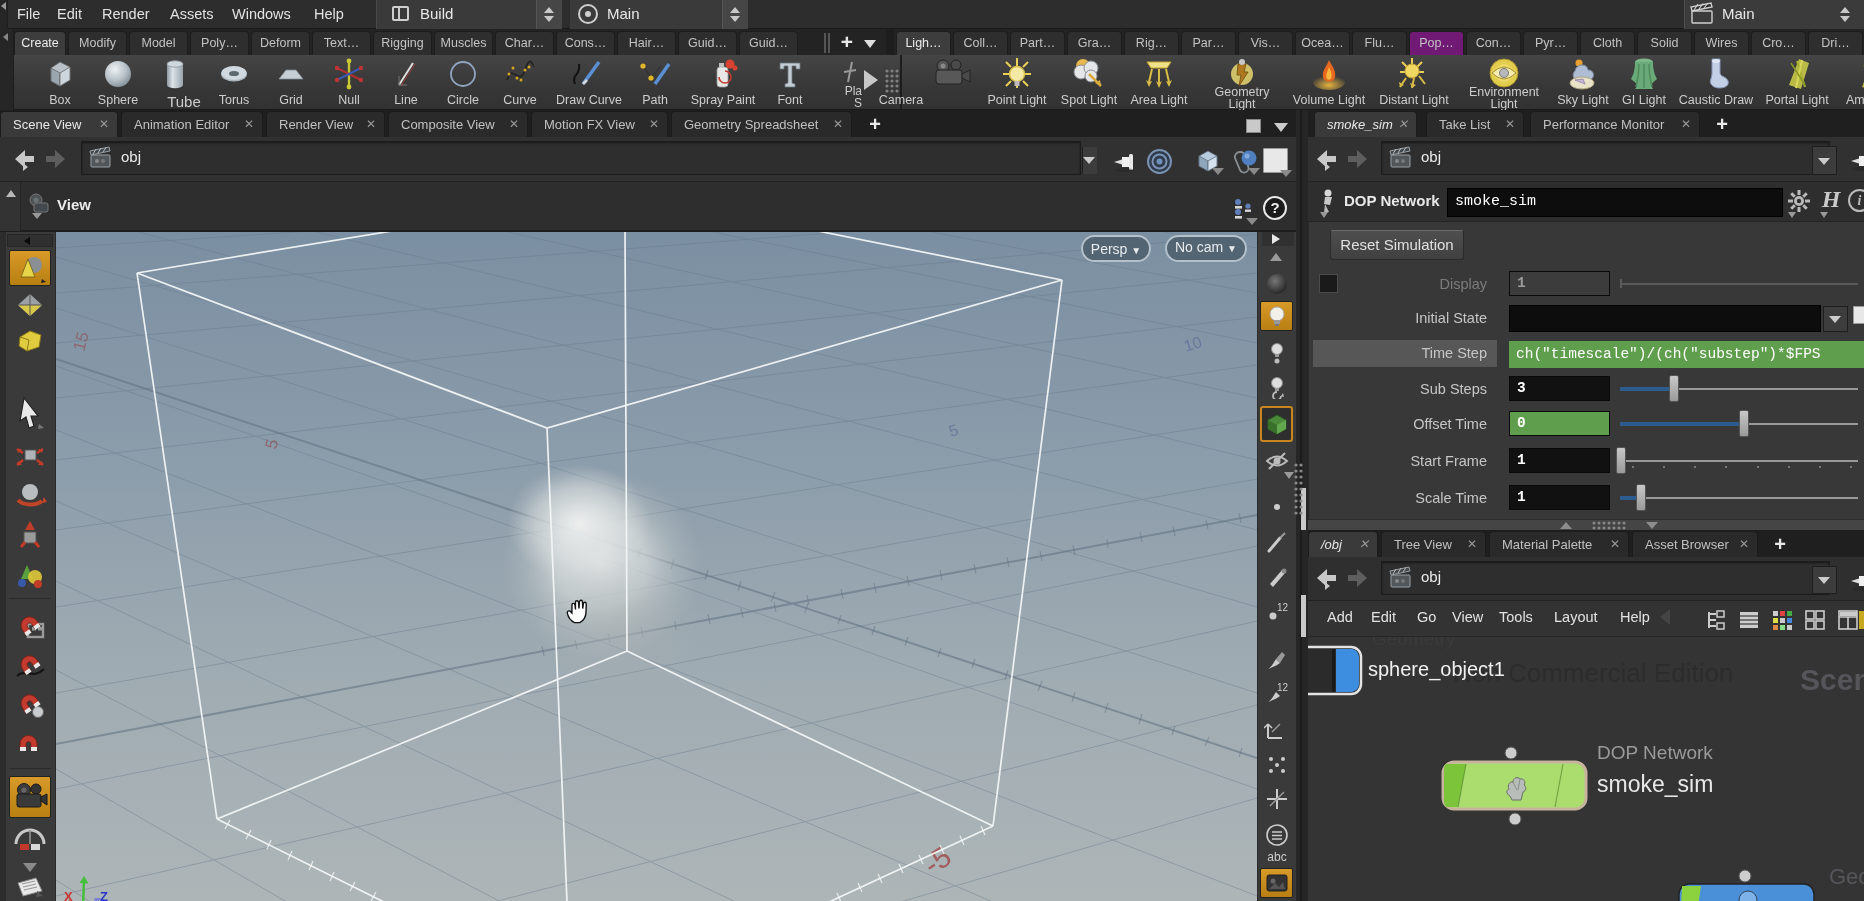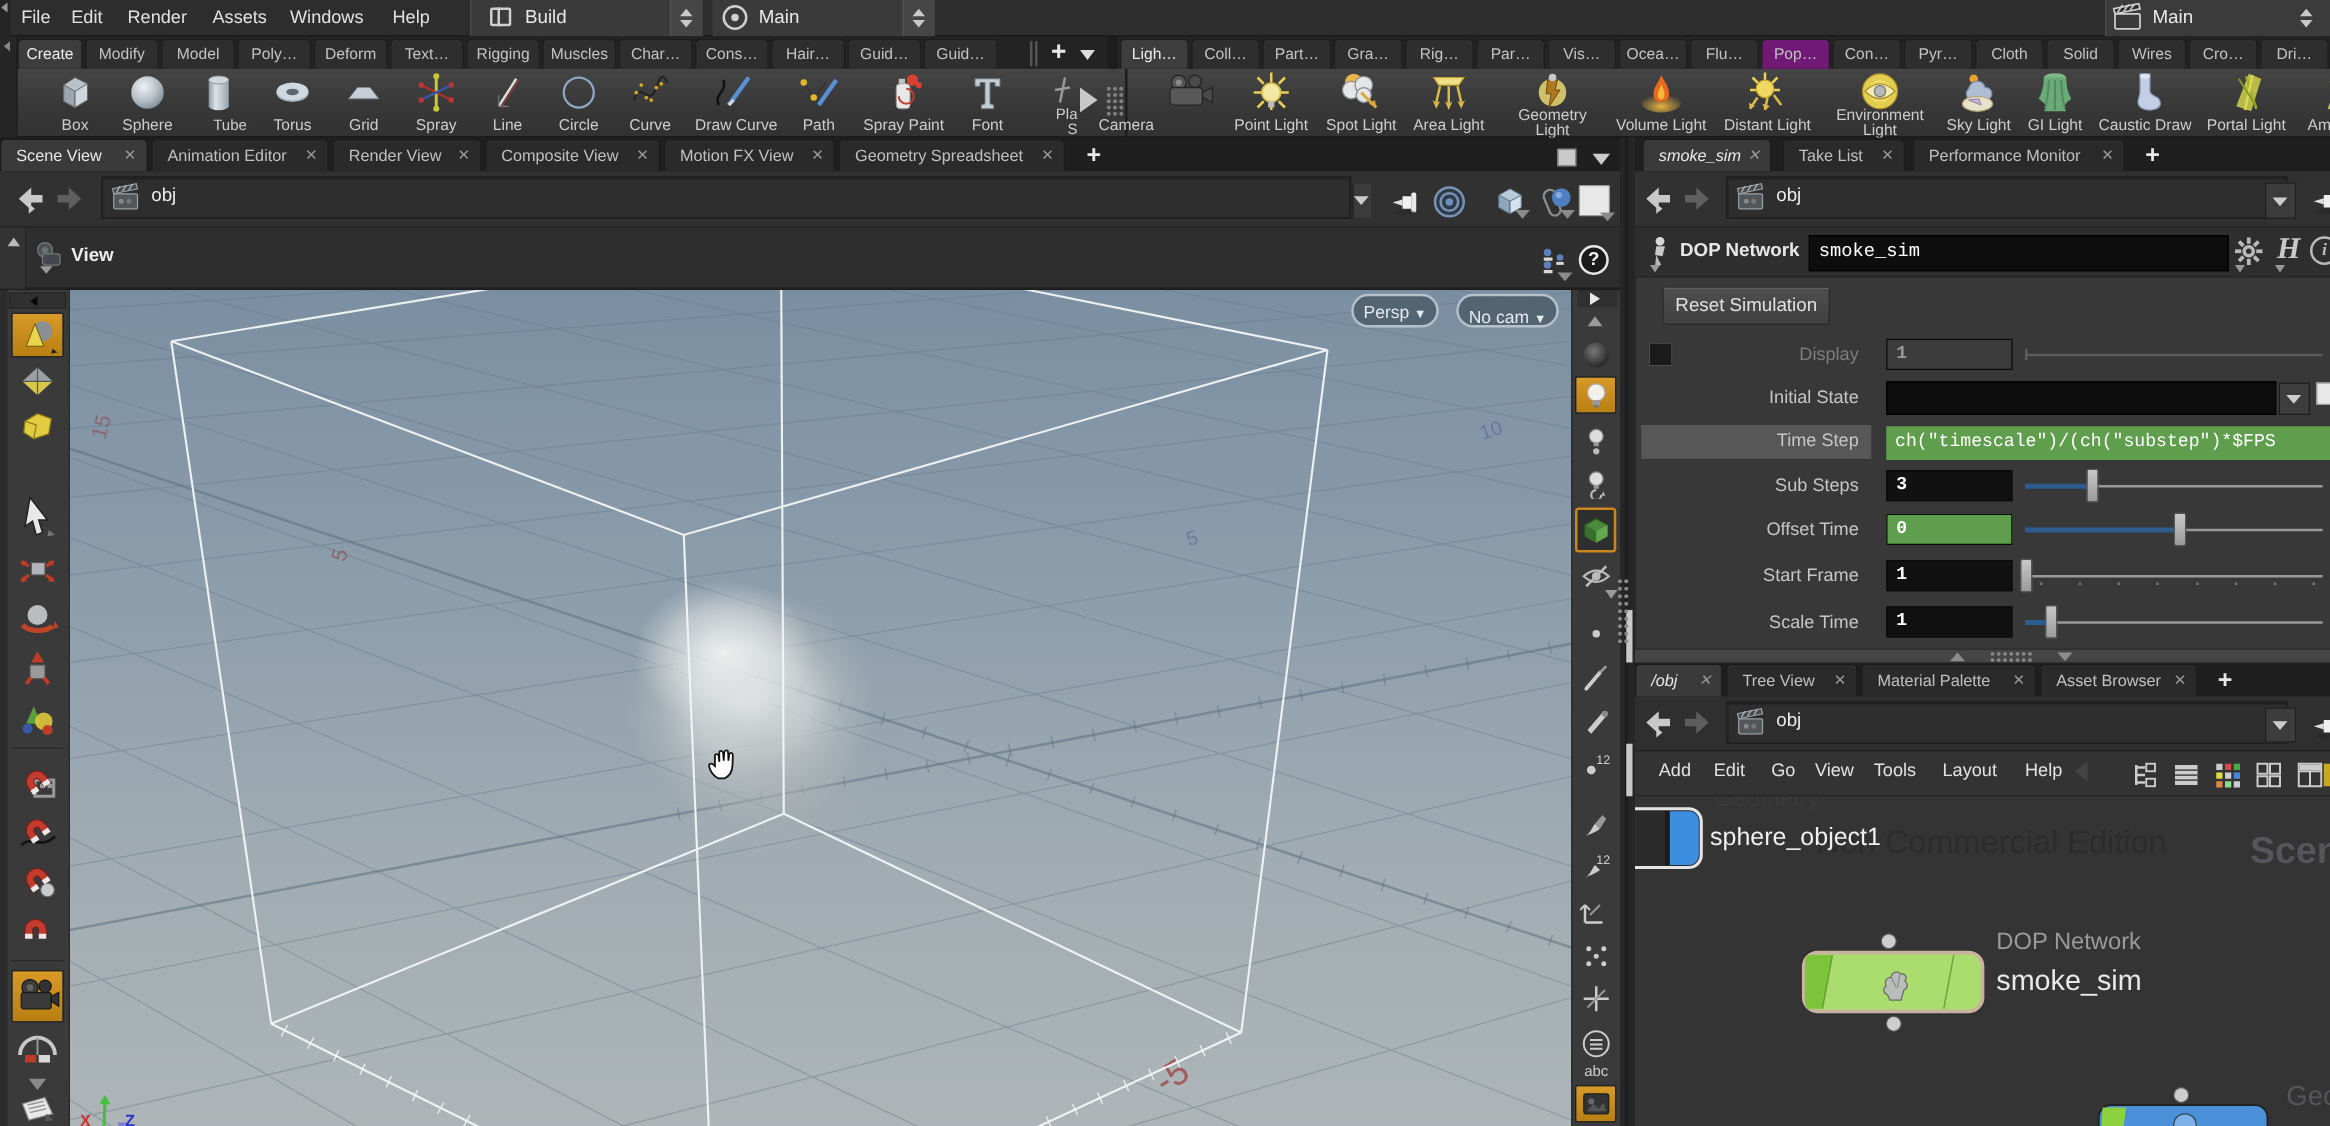--- a/index.html
+++ b/index.html
@@ -108,21 +108,21 @@
             <stop offset="0%" stop-color="#8e9aa3"></stop>
             <stop offset="35%" stop-color="#dde4e8"></stop>
             <stop offset="100%" stop-color="#97a3ac"></stop>
           </linearGradient>
         </defs>
         <rect x="9" y="6" width="16" height="21" fill="url(#tg)"></rect>
         <ellipse cx="17" cy="27" rx="8" ry="3.2" fill="url(#tg)"></ellipse>
         <ellipse cx="17" cy="6" rx="8" ry="3.2" fill="#cfd8dd" stroke="#8b969e" stroke-width="0.8"></ellipse>
       </svg>
     </div>
-<div style="position:absolute;left:120px;top:93px;width:128px;text-align:center;font-size:12px;color:#cdcdcd">Tube</div>
+<div style="position:absolute;left:120px;top:93px;width:128px;text-align:center;font-size:15px;color:#cdcdcd">Tube</div>
 <div style="position:absolute;left:212px;top:57px;width:44px;height:34px;display:flex;align-items:center;justify-content:center">
       <svg width="34" height="32" viewBox="0 0 34 32">
         <ellipse cx="17" cy="16" rx="13" ry="7.5" fill="#aab5bd"></ellipse>
         <ellipse cx="17" cy="15" rx="12.5" ry="7" fill="#cfd9df"></ellipse>
         <ellipse cx="17" cy="15.5" rx="5" ry="2.6" fill="#5d6970"></ellipse>
       </svg>
     </div>
 <div style="position:absolute;left:179px;top:93px;width:110px;text-align:center;font-size:12.5px;color:#cdcdcd">Torus</div>
 <div style="position:absolute;left:269px;top:57px;width:44px;height:34px;display:flex;align-items:center;justify-content:center">
       <svg width="34" height="32" viewBox="0 0 34 32">
@@ -136,21 +136,21 @@
         <path d="M5 10 L29 22" stroke="#b03030" stroke-width="2"></path>
         <path d="M5 22 L29 10" stroke="#3858b0" stroke-width="2"></path>
         <circle cx="17" cy="3" r="2.4" fill="#c8c832"></circle>
         <circle cx="17" cy="29" r="2.4" fill="#c8c832"></circle>
         <circle cx="5" cy="10" r="2.2" fill="#c03434"></circle>
         <circle cx="29" cy="22" r="2.2" fill="#c03434"></circle>
         <circle cx="5" cy="22" r="2.2" fill="#c03434"></circle>
         <circle cx="29" cy="10" r="2.2" fill="#c03434"></circle>
       </svg>
     </div>
-<div style="position:absolute;left:294px;top:93px;width:110px;text-align:center;font-size:12.5px;color:#cdcdcd">Spray</div>
+<div style="position:absolute;left:294px;top:93px;width:110px;text-align:center;font-size:12.5px;color:#cdcdcd">Null</div>
 <div style="position:absolute;left:384px;top:57px;width:44px;height:34px;display:flex;align-items:center;justify-content:center">
       <svg width="34" height="32" viewBox="0 0 34 32">
         <path d="M10 27 L24 5" stroke="#ddd" stroke-width="2"></path>
         <path d="M10 27 L24 5" stroke="#a03838" stroke-width="0.9" transform="translate(2,1)"></path>
         <path d="M10 27 L18 27 M10 27 L10 18" stroke="#777" stroke-width="1"></path>
       </svg>
     </div>
 <div style="position:absolute;left:351px;top:93px;width:110px;text-align:center;font-size:12.5px;color:#cdcdcd">Line</div>
 <div style="position:absolute;left:441px;top:57px;width:44px;height:34px;display:flex;align-items:center;justify-content:center">
       <svg width="34" height="32" viewBox="0 0 34 32">
@@ -613,21 +613,21 @@
           <path d="M45 666 l-7 0 l3 6 Z" fill="#7a80d8"></path>
           <text x="8" y="669" fill="#cc3333">X</text>
           <text x="44" y="669" fill="#2a35c8">Z</text>
         </g>
         <g transform="translate(508,366) scale(0.88)">
           <path d="M12 28 C8 26 5 22 4 18 C3 15 5 14 7 15 L9 17 L9 8 C9 5.5 12 5.5 12.5 8 L13 13 L13 5 C13 2.5 16 2.5 16.5 5 L17 12 L17.5 4.5 C18 2 21 2 21 4.5 L21.3 12 L22 6.5 C22.5 4 25.4 4.5 25.3 7 L25 16 C24.8 22 22 26 18 28 Z" fill="#fff" stroke="#111" stroke-width="1.6"></path>
         </g>
       </svg>
     </div>
 <div style="position:absolute;height:27px;border:2px solid rgba(200,210,217,0.85);border-radius:15px;background:rgba(73,89,102,0.8);color:#e6ebee;font-size:14px;text-align:center;line-height:24px;left:1081px;top:235px;width:70px">Persp <span style="font-size:10px">▼</span></div>
-<div style="position:absolute;height:27px;border:2px solid rgba(200,210,217,0.85);border-radius:15px;background:rgba(73,89,102,0.8);color:#e6ebee;font-size:14px;text-align:center;line-height:32px;left:1165px;top:235px;width:82px">No cam <span style="font-size:10px">▼</span></div>
+<div style="position:absolute;height:27px;border:2px solid rgba(200,210,217,0.85);border-radius:15px;background:rgba(73,89,102,0.8);color:#e6ebee;font-size:14px;text-align:center;line-height:20px;left:1165px;top:235px;width:82px">No cam <span style="font-size:10px">▼</span></div>
 <div style="position:absolute;left:0;top:232px;width:56px;height:669px;background:#3a3a3a;border-right:1px solid #2a2a2a"></div>
 <div style="position:absolute;left:0;top:232px;width:6px;height:669px;background:#2c2c2c"></div>
 <div style="position:absolute;left:7px;top:234px;width:46px;height:13px;background:#303030;border:1px solid #262626"></div>
 <div style="position:absolute;left:24px;top:237px;width:0;height:0;border-top:4px solid transparent;border-bottom:4px solid transparent;border-right:6px solid #0a0a0a"></div>
 <div style="position:absolute;left:9px;top:250px;width:42px;height:36px;background:linear-gradient(#d89a28,#b87f12);border:1px solid #222;border-radius:2px;display:flex;align-items:center;justify-content:center">
       <svg width="34" height="30" viewBox="0 0 34 30">
         <circle cx="21" cy="12" r="8" fill="#8a8f93"></circle>
         <path d="M8 24 L15 6 L22 24 Z" fill="#e8d44a" stroke="#6b5a10" stroke-width="0.8"></path>
         <path d="M29 26 l4 3 l-5 1 Z" fill="#222"></path>
       </svg>

